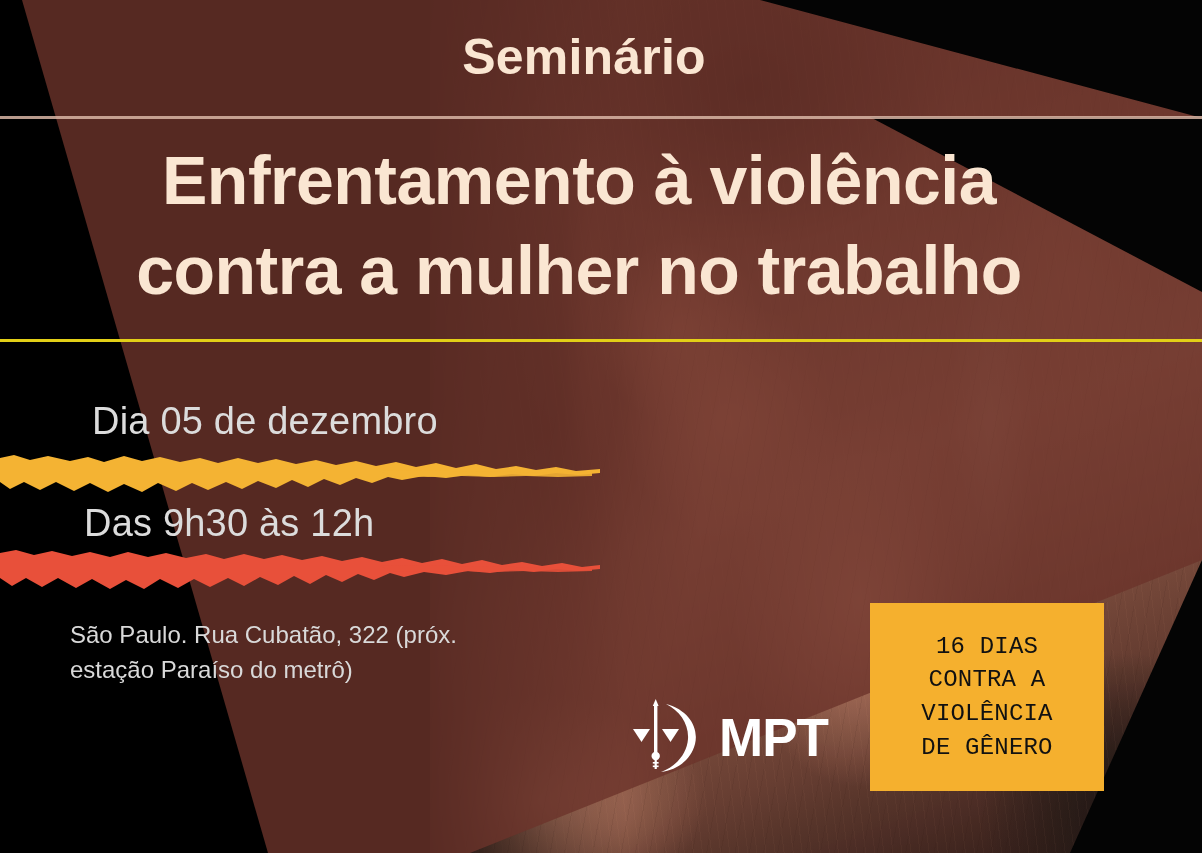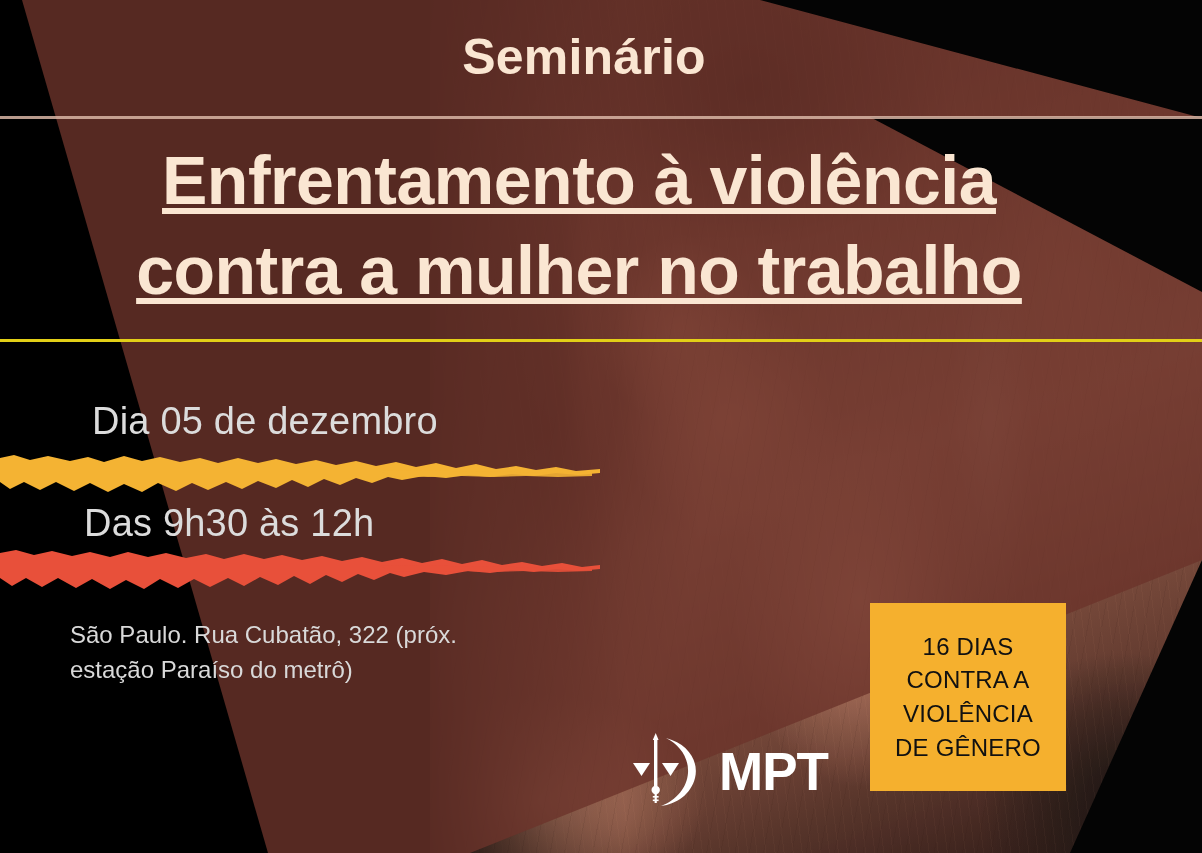--- a/index.html
+++ b/index.html
@@ -138,21 +138,20 @@
     position: absolute;
     left: 0;
     top: 136px;
     width: 1158px;
     text-align: center;
     font-size: 68px;
     font-weight: 700;
     line-height: 1.32;
     color: #fae6d2;
     letter-spacing: -0.5px;
-    text-decoration: underline;
   }
   .headline .hl-line { display: block; }
 
   .date-line {
     position: absolute;
     left: 92px;
     top: 400px;
     font-size: 38px;
     font-weight: 400;
     color: #dcdcdc;
@@ -186,44 +185,45 @@
     height: 44px;
   }
   .brush-yellow { top: 452px; width: 600px; }
   .brush-red    { top: 548px; width: 600px; }
 
   
   .badge {
     position: absolute;
     left: 870px;
     top: 603px;
-    width: 196px;
+    width: 234px;
     height: 188px;
     background: #f5b02e;
     display: flex;
     flex-direction: column;
     align-items: center;
     justify-content: center;
     gap: 2px;
     box-sizing: border-box;
+    font-family: Liberation Mono, monospace;
   }
   .badge-line {
     color: #111111;
     font-size: 24px;
     font-weight: 400;
     line-height: 1.32;
     text-align: center;
     letter-spacing: 0.2px;
   }
 
   
   .logo {
     position: absolute;
     left: 625px;
-    top: 732px;
+    top: 698px;
     display: flex;
     align-items: center;
     gap: 4px;
   }
   .logo-mark { width: 90px; height: 78px; display: block; }
   .logo-word {
     color: #ffffff;
     font-size: 53px;
     font-weight: 700;
     letter-spacing: -1px;

